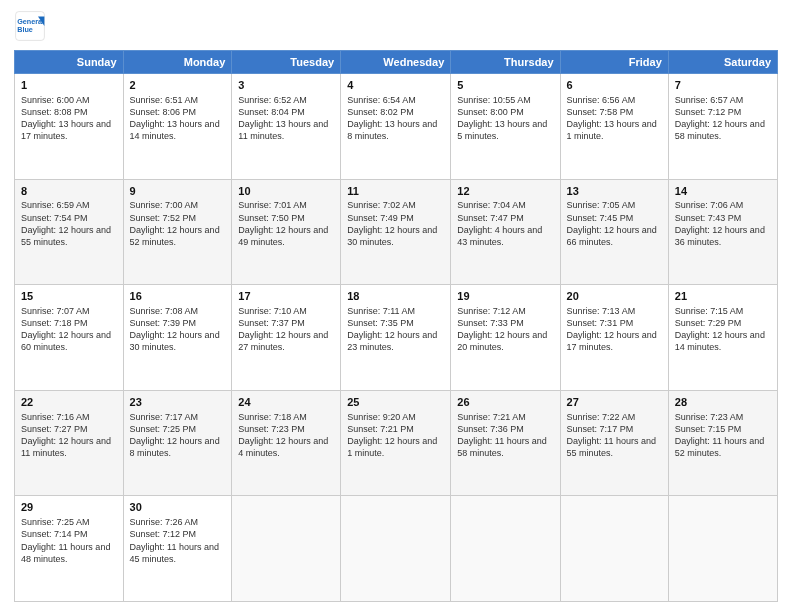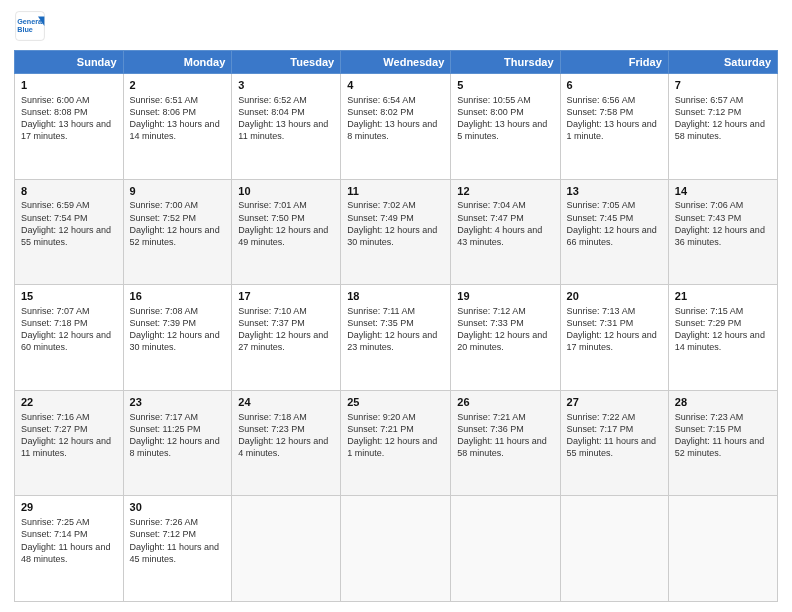--- a/index.html
+++ b/index.html
@@ -141,21 +141,21 @@
           <td><span class="day-num">15</span><span>Sunrise: 7:07 AM</span><br><span>Sunset: 7:18 PM</span><br><span>Daylight: 12 hours and 60 minutes.</span></td>
           <td><span class="day-num">16</span><span>Sunrise: 7:08 AM</span><br><span>Sunset: 7:39 PM</span><br><span>Daylight: 12 hours and 30 minutes.</span></td>
           <td><span class="day-num">17</span><span>Sunrise: 7:10 AM</span><br><span>Sunset: 7:37 PM</span><br><span>Daylight: 12 hours and 27 minutes.</span></td>
           <td><span class="day-num">18</span><span>Sunrise: 7:11 AM</span><br><span>Sunset: 7:35 PM</span><br><span>Daylight: 12 hours and 23 minutes.</span></td>
           <td><span class="day-num">19</span><span>Sunrise: 7:12 AM</span><br><span>Sunset: 7:33 PM</span><br><span>Daylight: 12 hours and 20 minutes.</span></td>
           <td><span class="day-num">20</span><span>Sunrise: 7:13 AM</span><br><span>Sunset: 7:31 PM</span><br><span>Daylight: 12 hours and 17 minutes.</span></td>
           <td><span class="day-num">21</span><span>Sunrise: 7:15 AM</span><br><span>Sunset: 7:29 PM</span><br><span>Daylight: 12 hours and 14 minutes.</span></td>
         </tr>
         <tr>
           <td><span class="day-num">22</span><span>Sunrise: 7:16 AM</span><br><span>Sunset: 7:27 PM</span><br><span>Daylight: 12 hours and 11 minutes.</span></td>
-          <td><span class="day-num">23</span><span>Sunrise: 7:17 AM</span><br><span>Sunset: 11:25 PM</span><br><span>Daylight: 12 hours and 8 minutes.</span></td>
+          <td><span class="day-num">23</span><span>Sunrise: 7:17 AM</span><br><span>Sunset: 7:25 PM</span><br><span>Daylight: 12 hours and 8 minutes.</span></td>
           <td><span class="day-num">24</span><span>Sunrise: 7:18 AM</span><br><span>Sunset: 7:23 PM</span><br><span>Daylight: 12 hours and 4 minutes.</span></td>
           <td><span class="day-num">25</span><span>Sunrise: 9:20 AM</span><br><span>Sunset: 7:21 PM</span><br><span>Daylight: 12 hours and 1 minute.</span></td>
           <td><span class="day-num">26</span><span>Sunrise: 7:21 AM</span><br><span>Sunset: 7:36 PM</span><br><span>Daylight: 11 hours and 58 minutes.</span></td>
           <td><span class="day-num">27</span><span>Sunrise: 7:22 AM</span><br><span>Sunset: 7:17 PM</span><br><span>Daylight: 11 hours and 55 minutes.</span></td>
           <td><span class="day-num">28</span><span>Sunrise: 7:23 AM</span><br><span>Sunset: 7:15 PM</span><br><span>Daylight: 11 hours and 52 minutes.</span></td>
         </tr>
         <tr class="last-row">
           <td><span class="day-num">29</span><span>Sunrise: 7:25 AM</span><br><span>Sunset: 7:14 PM</span><br><span>Daylight: 11 hours and 48 minutes.</span></td>
           <td><span class="day-num">30</span><span>Sunrise: 7:26 AM</span><br><span>Sunset: 7:12 PM</span><br><span>Daylight: 11 hours and 45 minutes.</span></td>
           <td class="empty-cell"></td>

